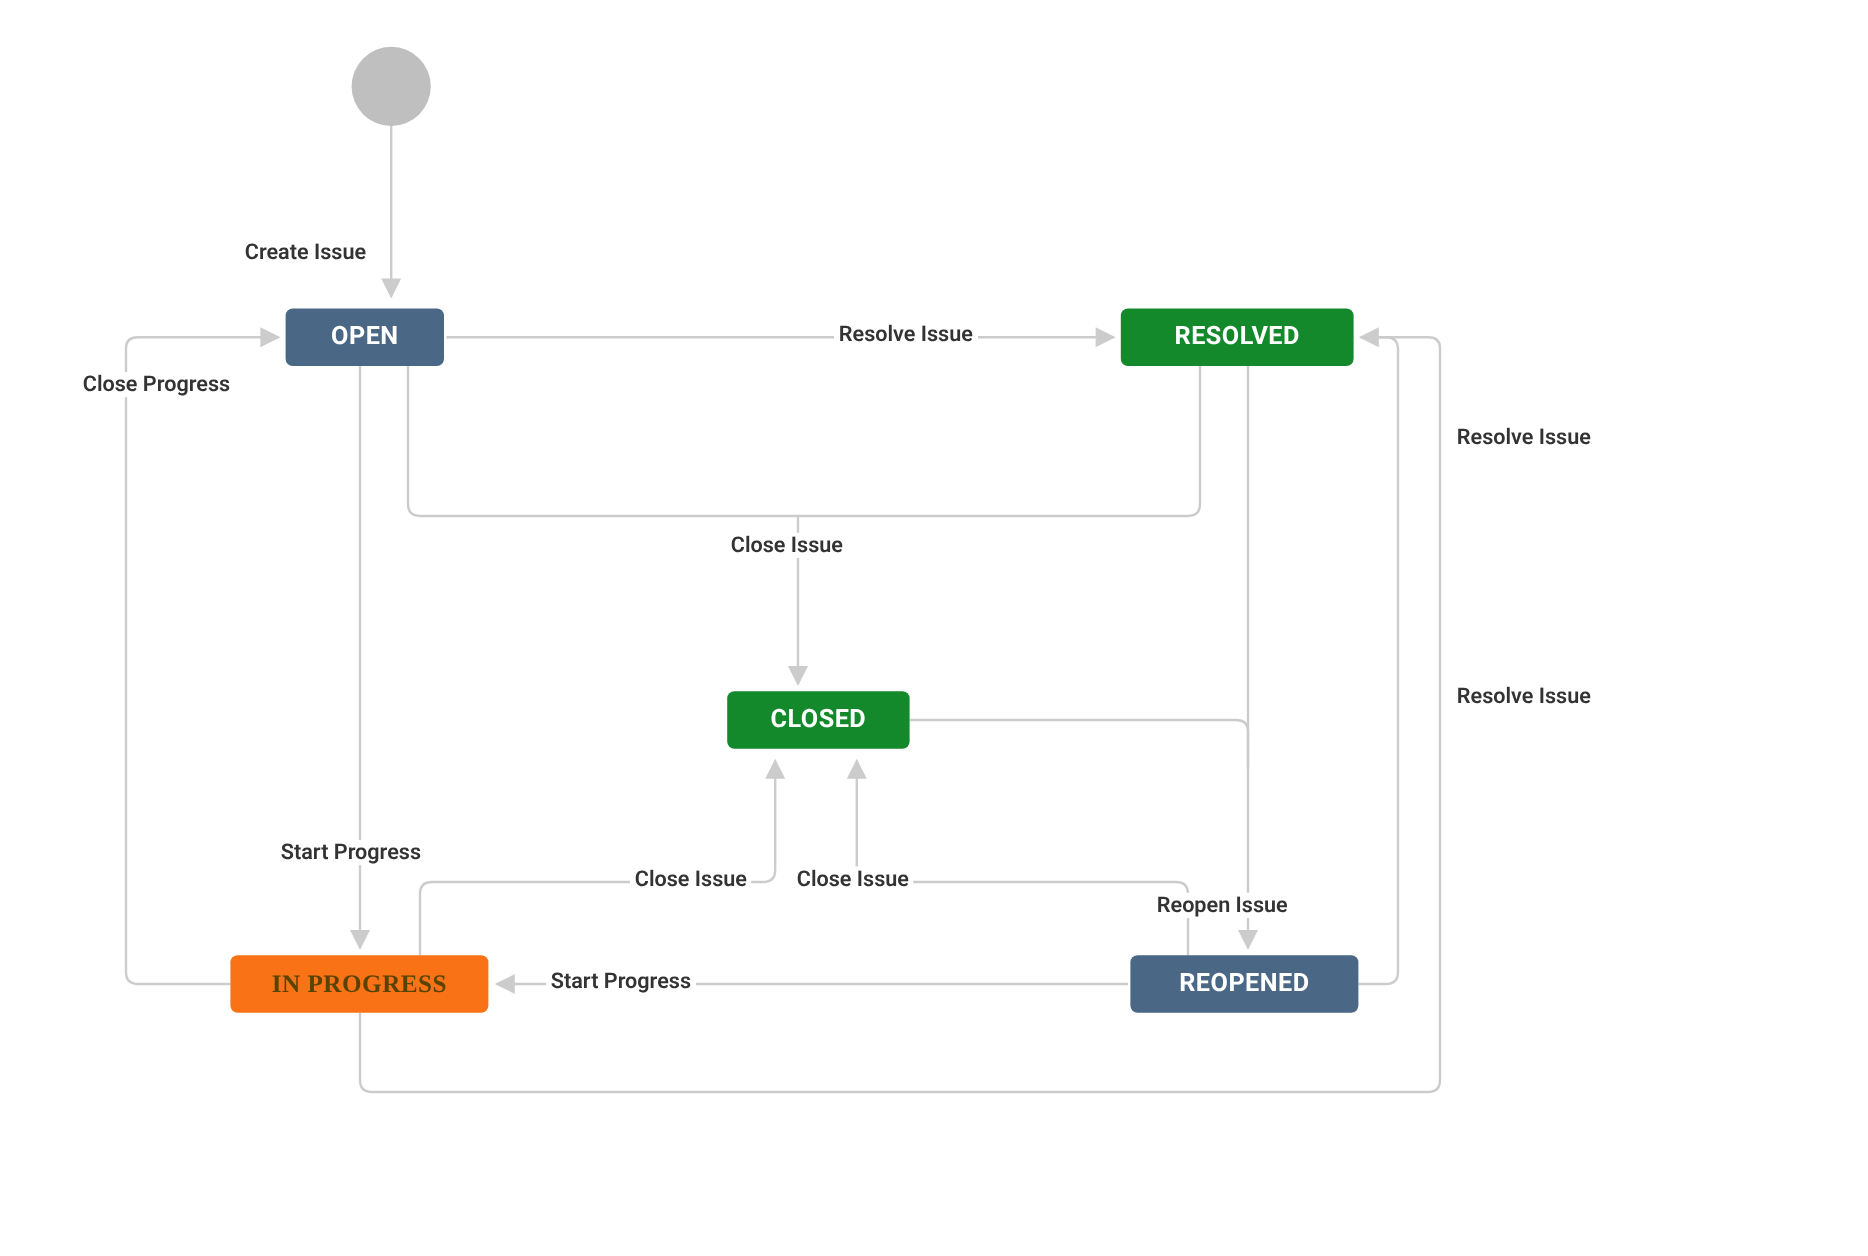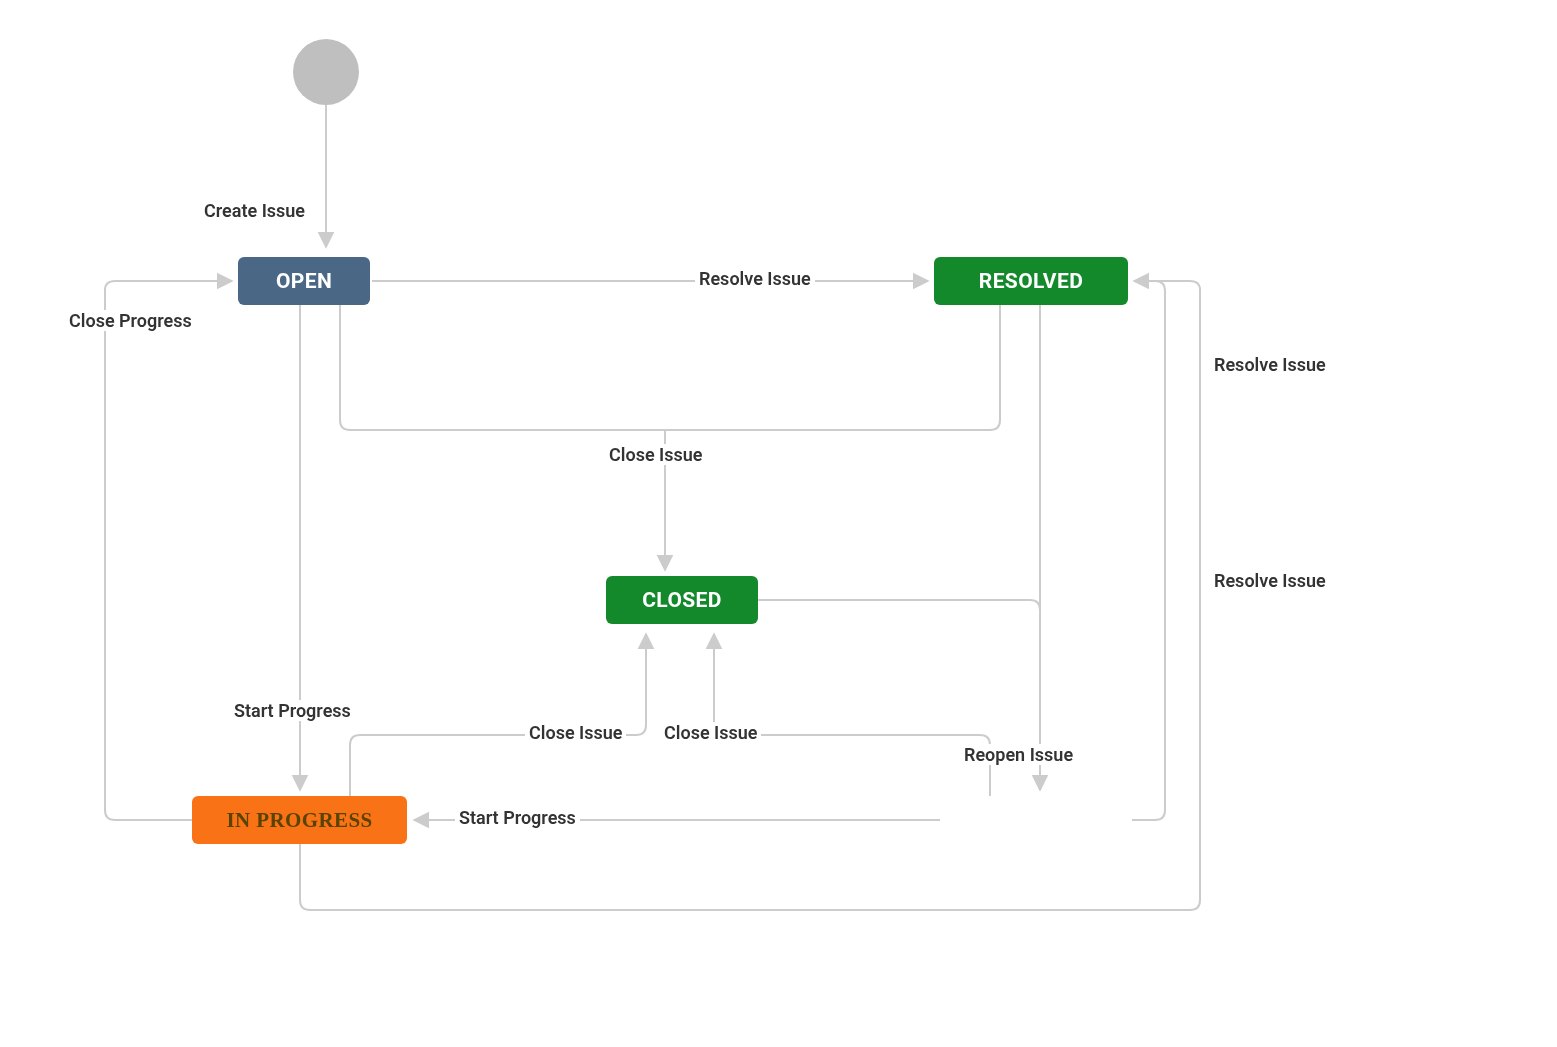--- a/index.html
+++ b/index.html
@@ -111,20 +111,23 @@
   </div>
 
   <div class="node node-green" style="left:934px; top:257px; width:194px; height:48px;">
     <span>RESOLVED</span>
   </div>
 
   <div class="node node-yellow" style="left:192px; top:796px; width:215px; height:48px;">
     <span>IN PROGRESS</span>
   </div>
 
+  <div class="node node-blue" style="left:942px; top:796px; width:190px; height:48px;">
+    <span>REOPENED</span>
+  </div>
 
   <div class="edge-label" style="left:200px; top:200px;">Create Issue</div>
 
   <div class="edge-label" style="left:695px; top:268px;">Resolve Issue</div>
 
   <div class="edge-label" style="left:65px; top:310px;">Close Progress</div>
 
   <div class="edge-label" style="left:605px; top:444px;">Close Issue</div>
 
   <div class="edge-label" style="left:230px; top:700px;">Start Progress</div>

